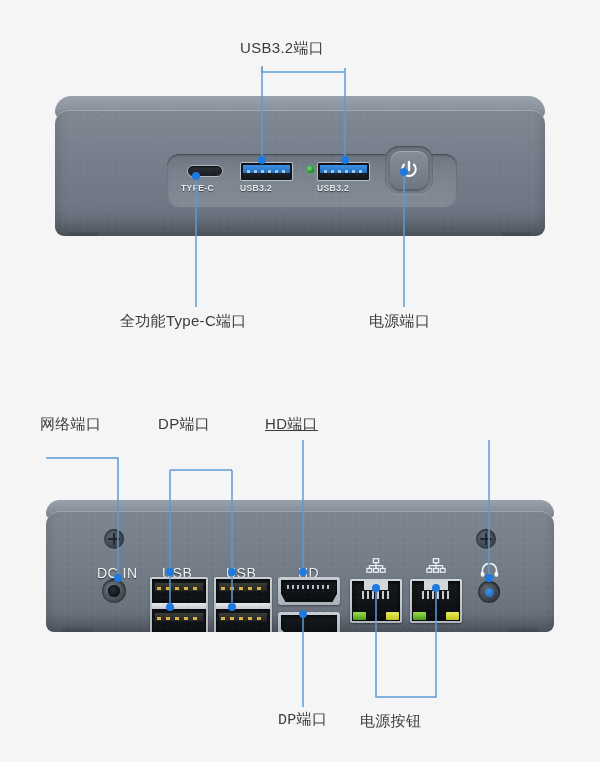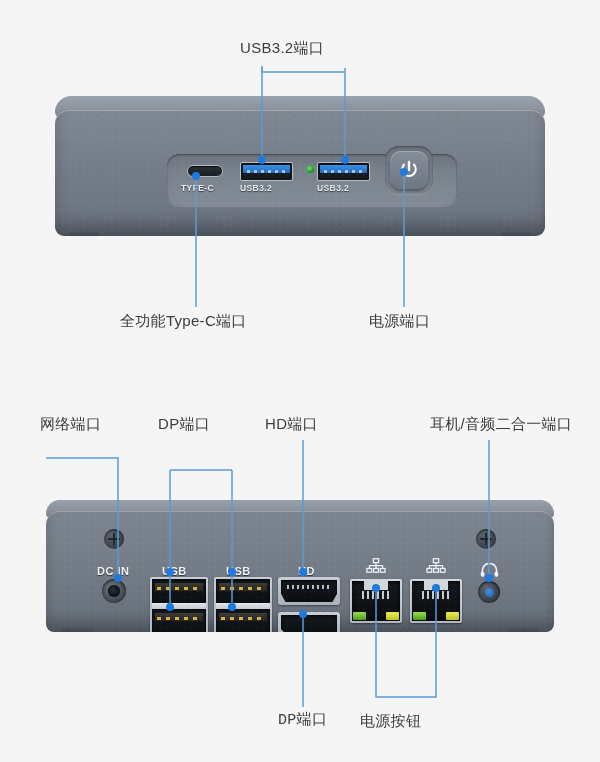--- a/index.html
+++ b/index.html
@@ -144,21 +144,21 @@
     background: radial-gradient(circle at 38% 32%, #5a626c, #3c434c 65%, #2b3139);
     box-shadow: inset 0 1px 2px rgba(0,0,0,.6), 0 1px 0 rgba(255,255,255,.12);
   }
   .screw::before, .screw::after{
     content:""; position:absolute; background:#20252b; border-radius:1px;
   }
   .screw::before{ left:50%; top:4px; width:2px; height:12px; margin-left:-1px; }
   .screw::after { top:50%; left:4px; height:2px; width:12px; margin-top:-1px; }
 
   .rlabel {
-    position: absolute; color: #f0f3f6; font-size: 11px; font-weight: bold;
+    position: absolute; color: #f0f3f6; font-size: 14px; font-weight: normal;
     letter-spacing: .5px; text-shadow: 0 1px 1px rgba(0,0,0,.6);
     white-space: nowrap;
   }
   
   .dcin {
     position: absolute; width: 24px; height: 24px; border-radius: 50%;
     background: radial-gradient(circle at 40% 35%, #6d7680, #474e57 60%, #2c3138);
     box-shadow: inset 0 1px 3px rgba(0,0,0,.7);
   }
   .dcin::after{
@@ -299,23 +299,22 @@
 
       <div class="foot" style="left:14px;"></div>
       <div class="foot" style="right:14px;"></div>
     </div>
   </div>
 
   <div class="label" style="left:40px; top:416px;">网络端口</div>
 
   <div class="label" style="left:158px; top:416px;">DP端口</div>
 
-  <div class="label" style="left:265px; top:416px;">HD端口</div>
-
-  <div class="label" style="left:430px; top:416px;">耳机/音频二合一端口</div>
+  <div class="label" style="left:265px; top:416px;text-decoration:underline;">HD端口</div>
+
 
   <div class="label" style="left:278px; top:713px;font-family:Liberation Mono, monospace;">DP端口</div>
 
   <div class="label" style="left:360px; top:713px;">电源按钮</div>
 
   <div class="rear">
     <div class="top"></div>
     <div class="face">
 
       <div class="screw" style="left:58px; top:18px;"></div>

